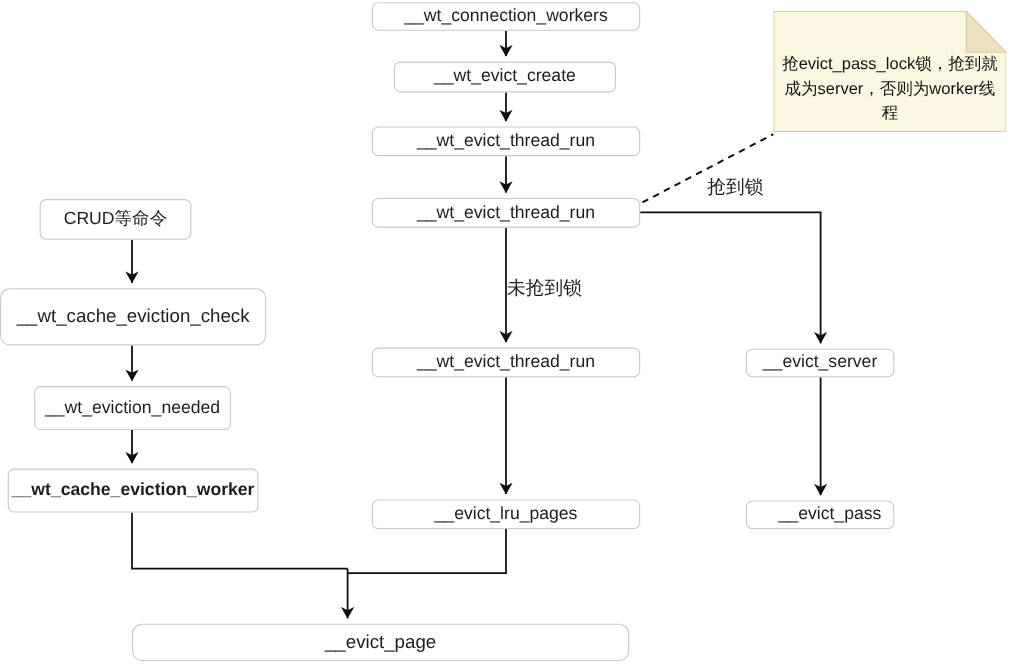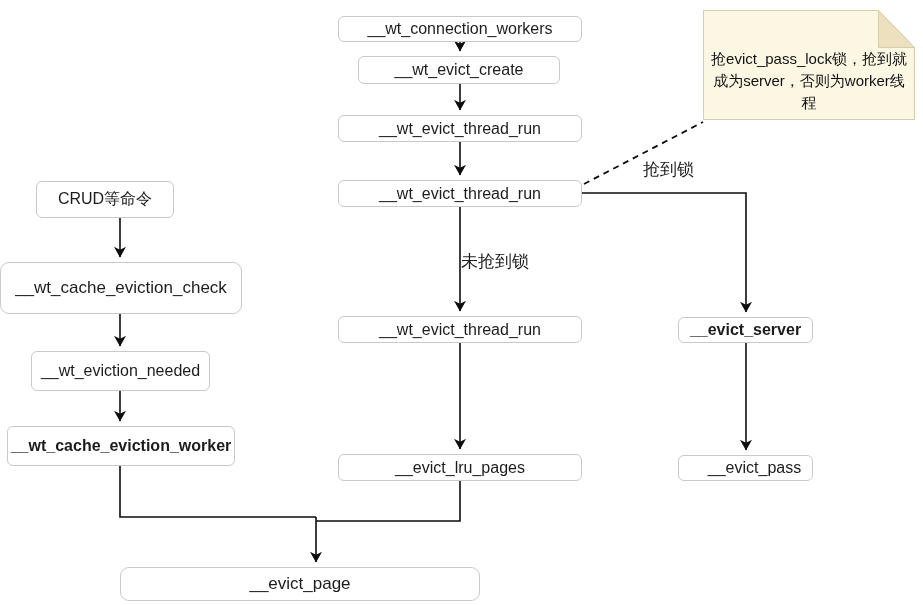--- a/index.html
+++ b/index.html
@@ -58,36 +58,36 @@
       <path d="M120,218 L120,257" marker-end="url(#arrow)"></path>
       <path d="M120,314 L120,346" marker-end="url(#arrow)"></path>
       <path d="M120,391 L120,421" marker-end="url(#arrow)"></path>
       <path d="M120,466 L120,517 L316,517"></path>
       <path d="M460,481 L460,521 L316,521"></path>
       <path d="M316,517 L316,562" marker-end="url(#arrow)"></path>
       <path d="M584,184 L703,122" stroke-dasharray="6,5" stroke-width="1.8"></path>
     </g>
   </svg>
 
-  <div class="node" style="left:338px;top:16px;width:244px;height:26px;">__wt_connection_workers</div>
+  <div class="node" style="left:338px;top:2px;width:244px;height:26px;">__wt_connection_workers</div>
   <div class="node" style="left:358px;top:56px;width:202px;height:28px;">__wt_evict_create</div>
   <div class="node" style="left:338px;top:115px;width:244px;height:27px;">__wt_evict_thread_run</div>
   <div class="node" style="left:338px;top:180px;width:244px;height:27px;">__wt_evict_thread_run</div>
   <div class="node" style="left:338px;top:316px;width:244px;height:27px;">__wt_evict_thread_run</div>
   <div class="node" style="left:338px;top:454px;width:244px;height:27px;">__evict_lru_pages</div>
 
-  <div class="node" style="left:678px;top:317px;width:135px;height:26px;font-weight:bold;">__evict_server</div>
+  <div class="node" style="left:678px;top:317px;width:135px;height:26px;">__evict_server</div>
   <div class="node" style="left:678px;top:455px;width:135px;height:26px;padding-left:18px;">__evict_pass</div>
 
   <div class="node" style="left:36px;top:181px;width:138px;height:37px;">CRUD等命令</div>
   <div class="node big" style="left:0px;top:262px;width:242px;height:52px;">__wt_cache_eviction_check</div>
   <div class="node" style="left:31px;top:351px;width:179px;height:40px;">__wt_eviction_needed</div>
   <div class="node" style="left:7px;top:426px;width:228px;height:40px;font-weight:bold;">__wt_cache_eviction_worker</div>
 
-  <div class="node big" style="left:120px;top:567px;width:360px;height:34px;">__evict_page</div>
+  <div class="node big" style="left:120px;top:567px;width:452px;height:34px;">__evict_page</div>
 
   <div class="edge-label" style="left:643px;top:158px;">抢到锁</div>
   <div class="edge-label" style="left:461px;top:250px;">未抢到锁</div>
 
   <div class="note">
     <svg class="note-shape" width="212" height="110" viewBox="0 0 212 110">
       <path d="M0.5,0.5 L175.5,0.5 L211.5,37.5 L211.5,109.5 L0.5,109.5 z" fill="#fcf7e3" stroke="#d8cda9" stroke-width="1"></path>
       <path d="M175.5,0.5 L175.5,37.5 L211.5,37.5 z" fill="#ece0bf" stroke="#d8cda9" stroke-width="1"></path>
     </svg>
     <div class="note-text">抢evict_pass_lock锁，抢到就成为server，否则为worker线程</div>

